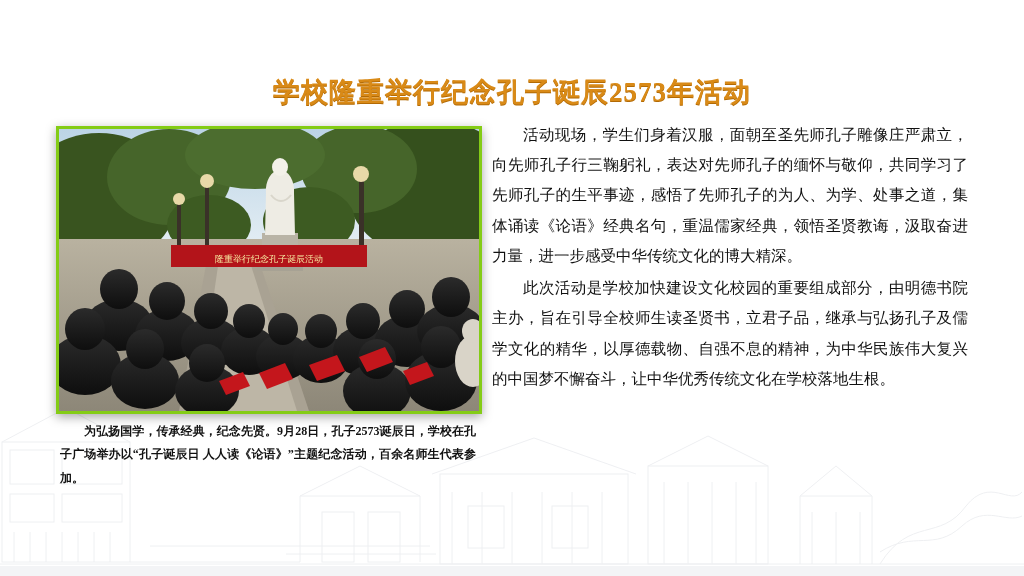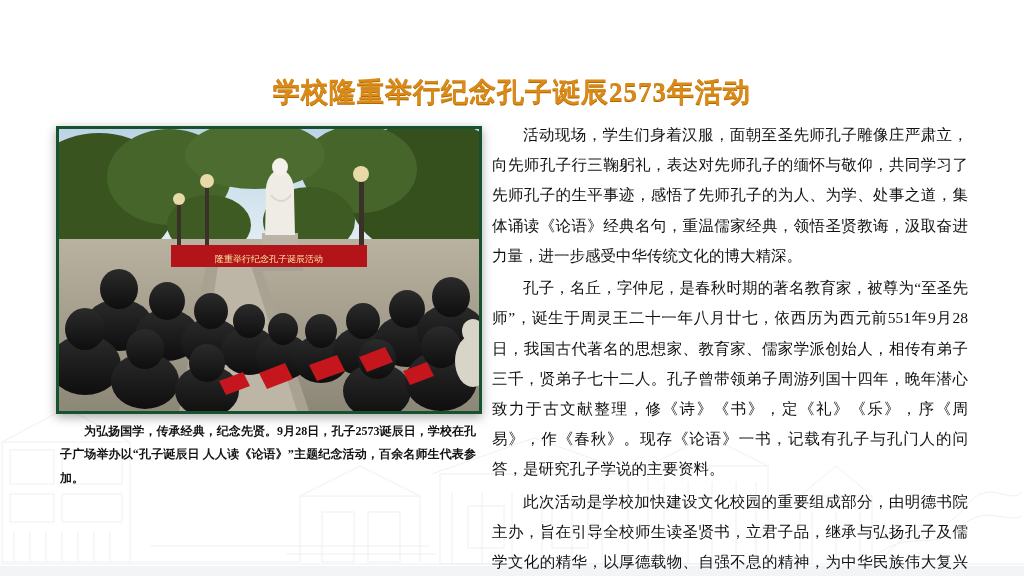--- a/index.html
+++ b/index.html
@@ -54,21 +54,21 @@
     text-shadow: 0 1px 0 #b26a05;
   }
 
   
   .photo {
     position: absolute;
     left: 56px;
     top: 126px;
     width: 420px;
     height: 282px;
-    border: 3px solid #14532d;
+    border: 3px solid #84cc16;
     box-shadow: 0 3px 10px rgba(0,0,0,0.35);
     overflow: hidden;
     background: #6d7a52;
   }
   .photo svg { display: block; }
 
   
   .left-text {
     position: absolute;
     left: 60px;
@@ -243,15 +243,14 @@
     </g>
   </svg>
 </div>
 
 <div class="left-text">
   <span class="indent"></span><span>为弘扬国学，传承经典，纪念先贤。9月28日，孔子2573诞辰日，学校在孔子广场举办以“孔子诞辰日 人人读《论语》”主题纪念活动，百余名师生代表参加。</span>
 </div>
 
 <div class="right-col">
   <p>活动现场，学生们身着汉服，面朝至圣先师孔子雕像庄严肃立，向先师孔子行三鞠躬礼，表达对先师孔子的缅怀与敬仰，共同学习了先师孔子的生平事迹，感悟了先师孔子的为人、为学、处事之道，集体诵读《论语》经典名句，重温儒家经典，领悟圣贤教诲，汲取奋进力量，进一步感受中华传统文化的博大精深。</p>
-  <p>孔子，名丘，字仲尼，是春秋时期的著名教育家，被尊为“至圣先师”，诞生于周灵王二十一年八月廿七，依西历为西元前551年9月28日，我国古代著名的思想家、教育家、儒家学派创始人，相传有弟子三千，贤弟子七十二人。孔子曾带领弟子周游列国十四年，晚年潜心致力于古文献整理，修《诗》《书》，定《礼》《乐》，序《周易》，作《春秋》。现存《论语》一书，记载有孔子与孔门人的问答，是研究孔子学说的主要资料。</p>
   <p>此次活动是学校加快建设文化校园的重要组成部分，由明德书院主办，旨在引导全校师生读圣贤书，立君子品，继承与弘扬孔子及儒学文化的精华，以厚德载物、自强不息的精神，为中华民族伟大复兴的中国梦不懈奋斗，让中华优秀传统文化在学校落地生根。</p>
 </div>
 
 </body></html>

